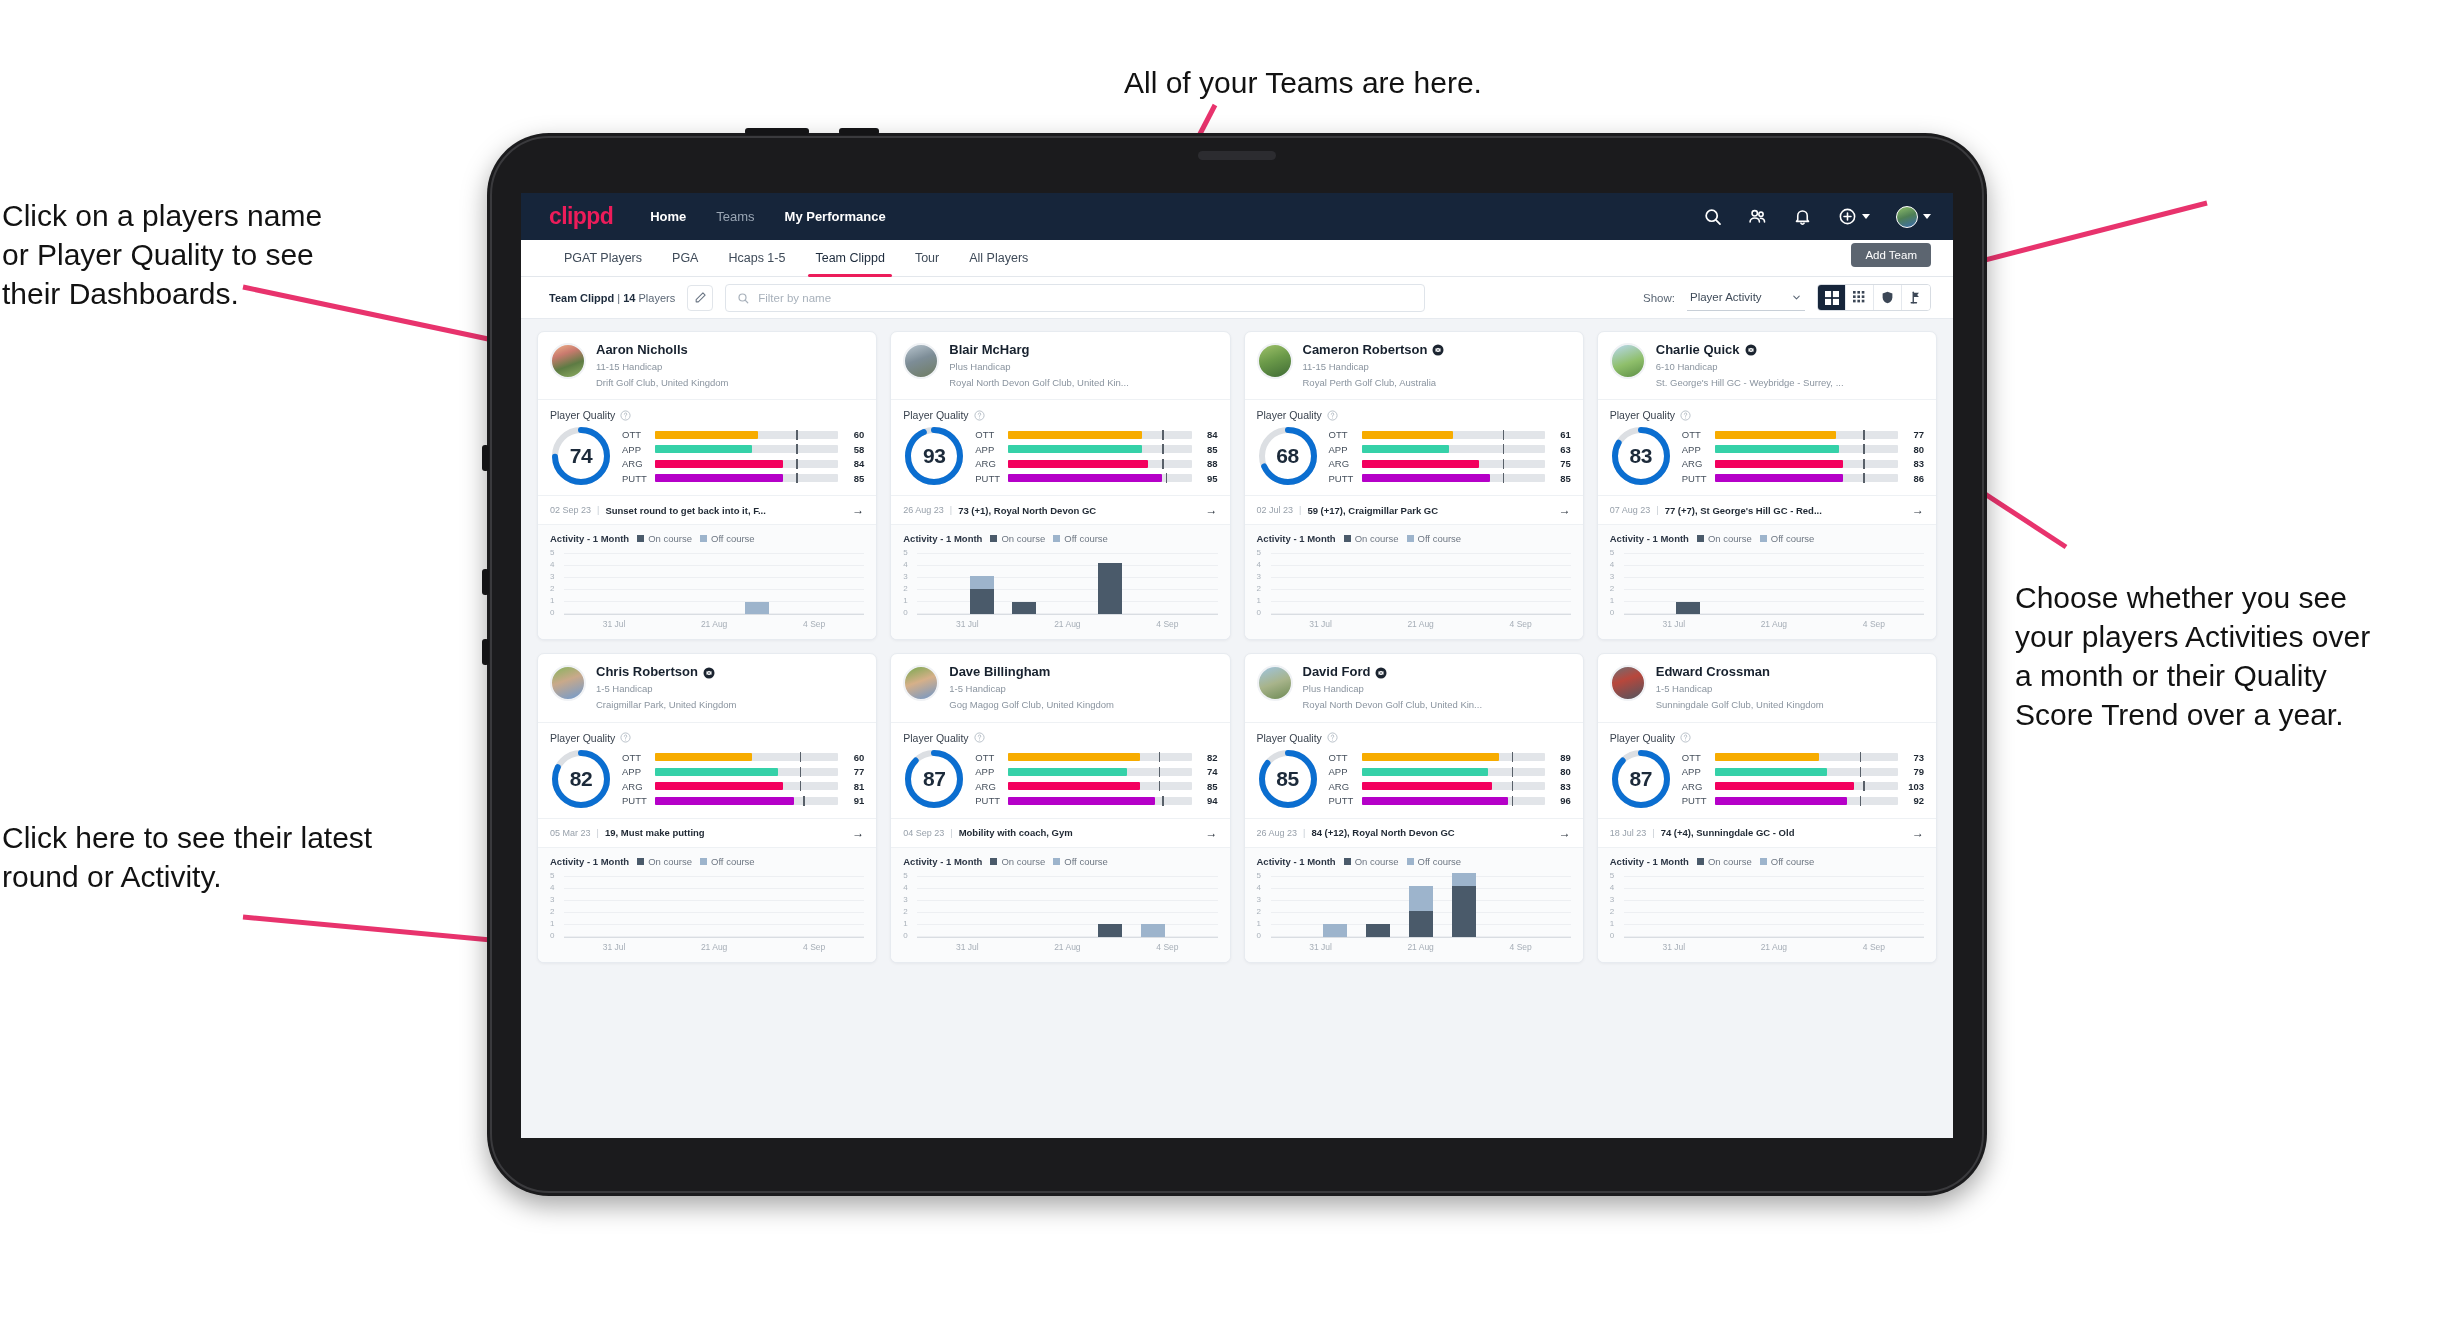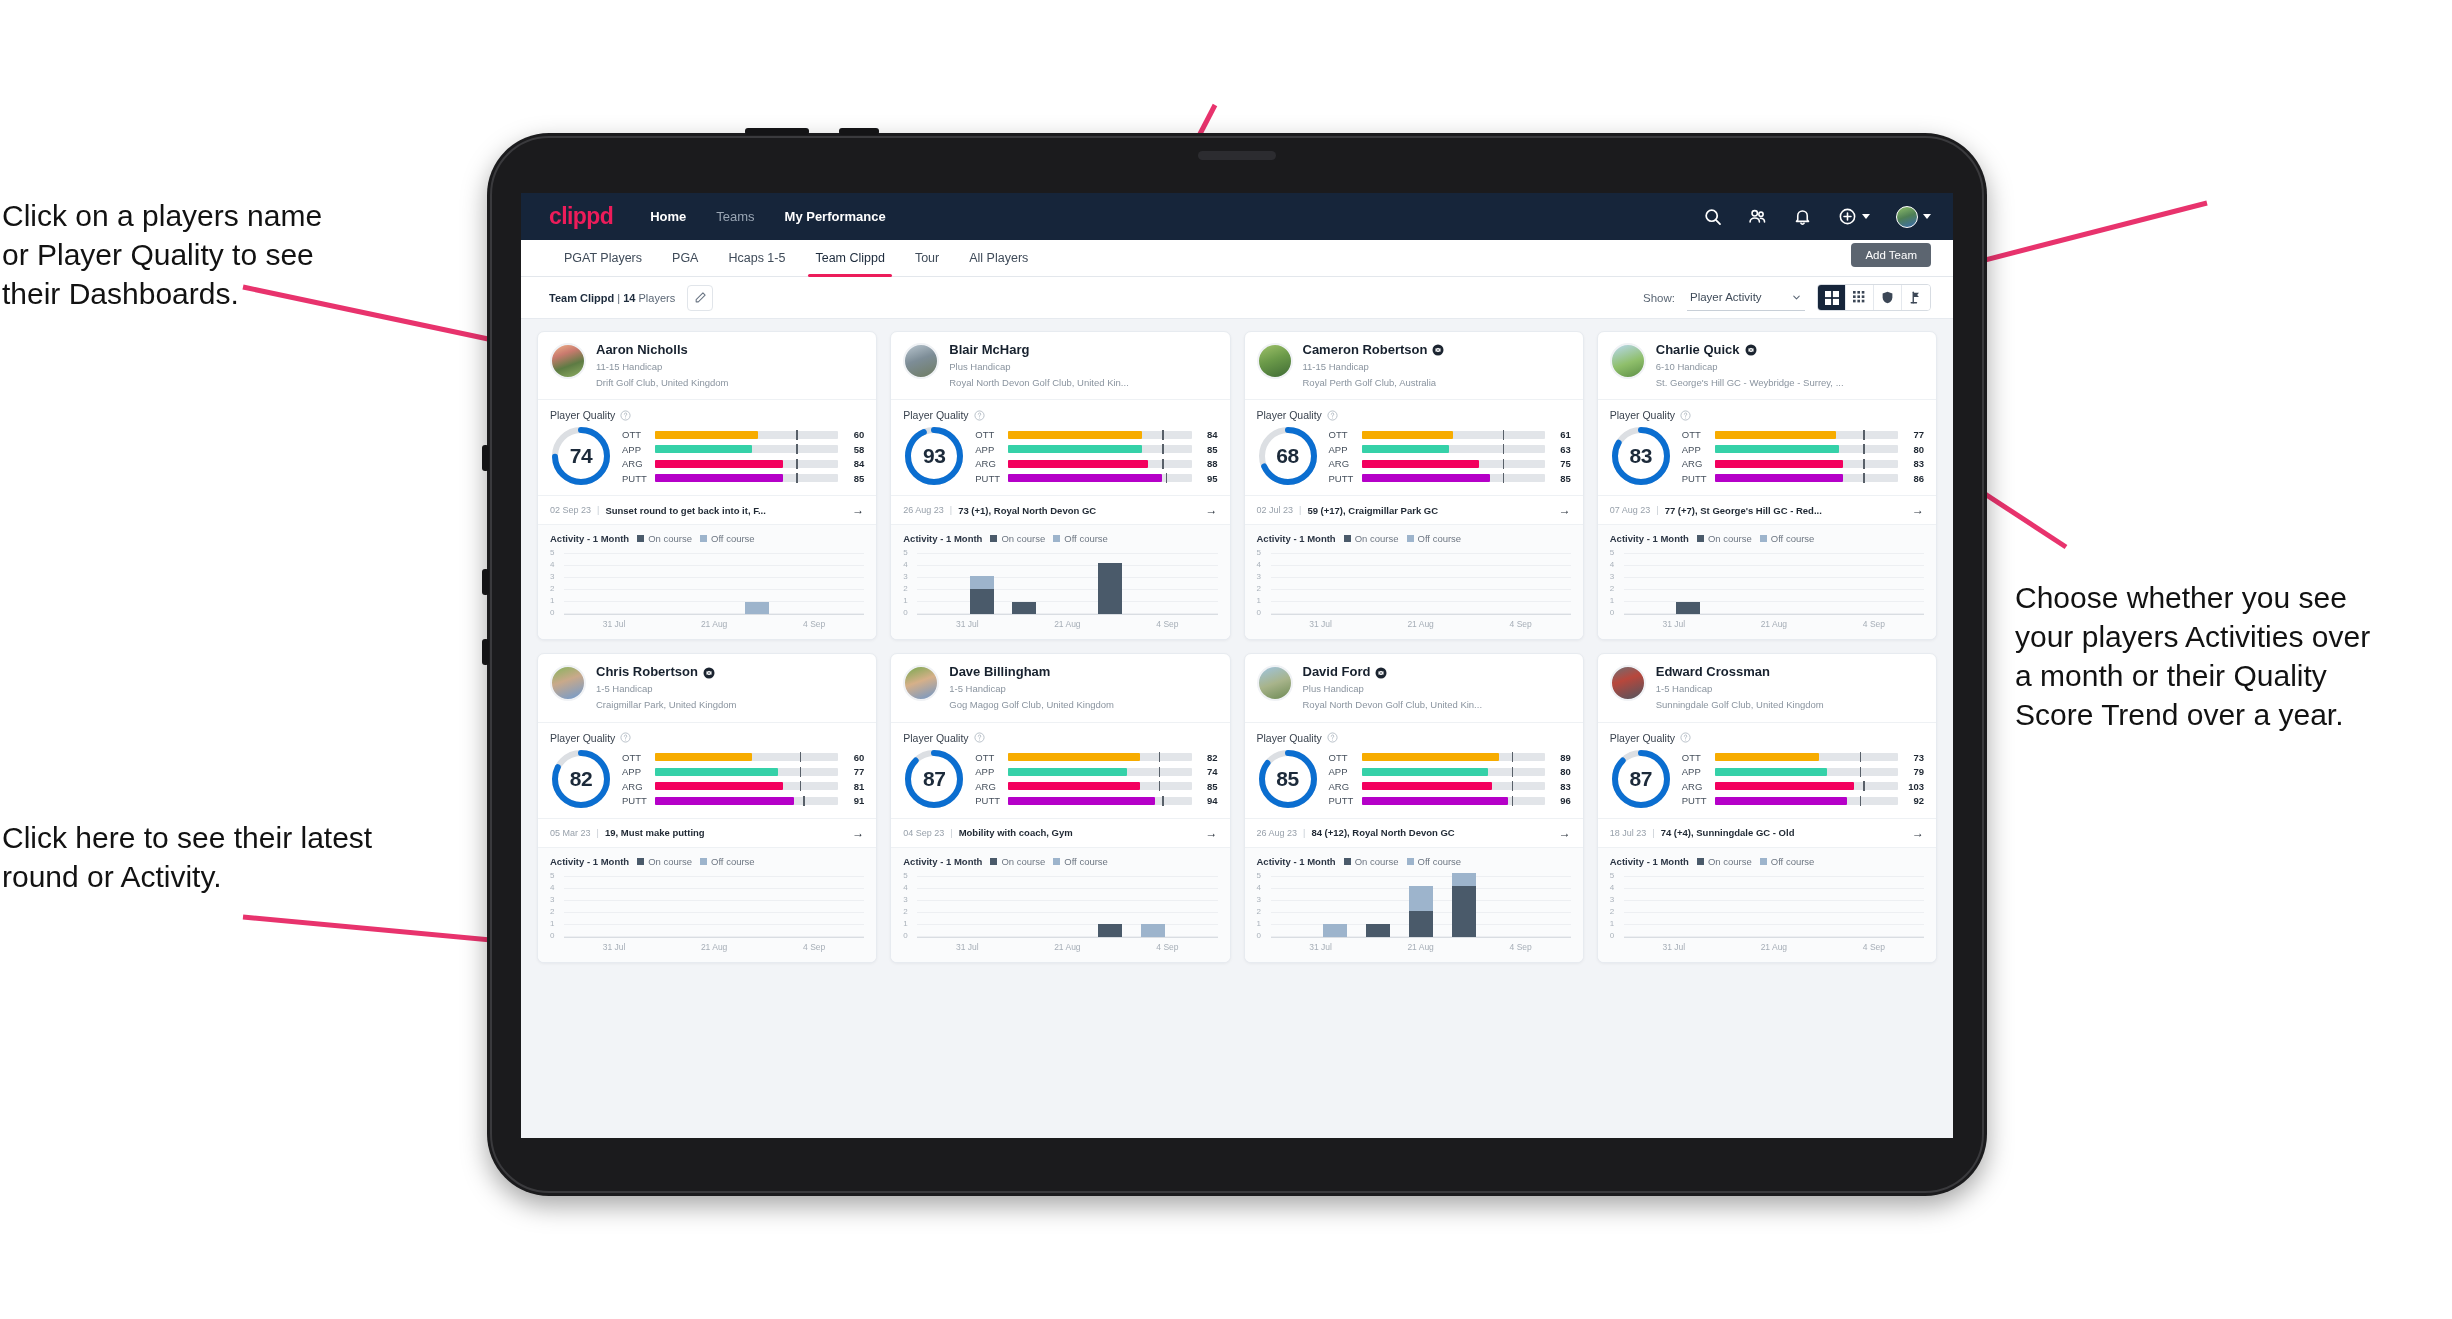--- a/index.html
+++ b/index.html
@@ -198,20 +198,21 @@
   .seg-off { background: #9db4cc; }
   .seg-on { background: #4a5a6a; }
   .xaxis { display: flex; margin-left: 14px; margin-top: 4px; }
   .xlab { font-size: 8.5px; color: #a6aeb7; flex: 1; text-align: center; }
 </style>
 </head>
 <body>
 
 <div id="root">
 
+  <div class="annot" style="left:1124px; top:63px;">All of your Teams are here.</div>
 
 
   <div class="annot" style="left:2px; top:196px;">Click on a players name
 or Player Quality to see
 their Dashboards.</div>
 
   <div class="annot" style="left:2015px; top:578px;">Choose whether you see
 your players Activities over
 a month or their Quality
 Score Trend over a year.</div>
@@ -299,20 +300,27 @@
         <div class="teamlabel">
           <b>Team Clippd</b>
           <span>|</span>
           <b>14</b>
           <span>Players</span>
         </div>
         <div class="pencil-box">
           <svg width="13" height="13" viewBox="0 0 24 24" fill="none" stroke="currentColor" stroke-width="2">
               <path d="M16.5 3.5l4 4L8 20H4v-4z" stroke-linejoin="round"></path>
             </svg>
+        </div>
+        <div class="searchbox">
+          <svg width="12" height="12" viewBox="0 0 24 24" fill="none" stroke="#a8b1bb" stroke-width="2.4">
+              <circle cx="11" cy="11" r="7"></circle>
+              <line x1="16.2" y1="16.2" x2="21.5" y2="21.5" stroke-linecap="round"></line>
+            </svg>
+          <span class="ph">Filter by name</span>
         </div>
         <div class="showlabel">Show:</div>
         <div class="select">
           <span>Player Activity</span>
           <svg width="11" height="11" viewBox="0 0 24 24" fill="none" stroke="#5a6674" stroke-width="2.2">
               <path d="M6 9l6 6 6-6" stroke-linecap="round" stroke-linejoin="round"></path>
             </svg>
         </div>
         <div class="viewgroup">
           <div class="viewbtn active">

